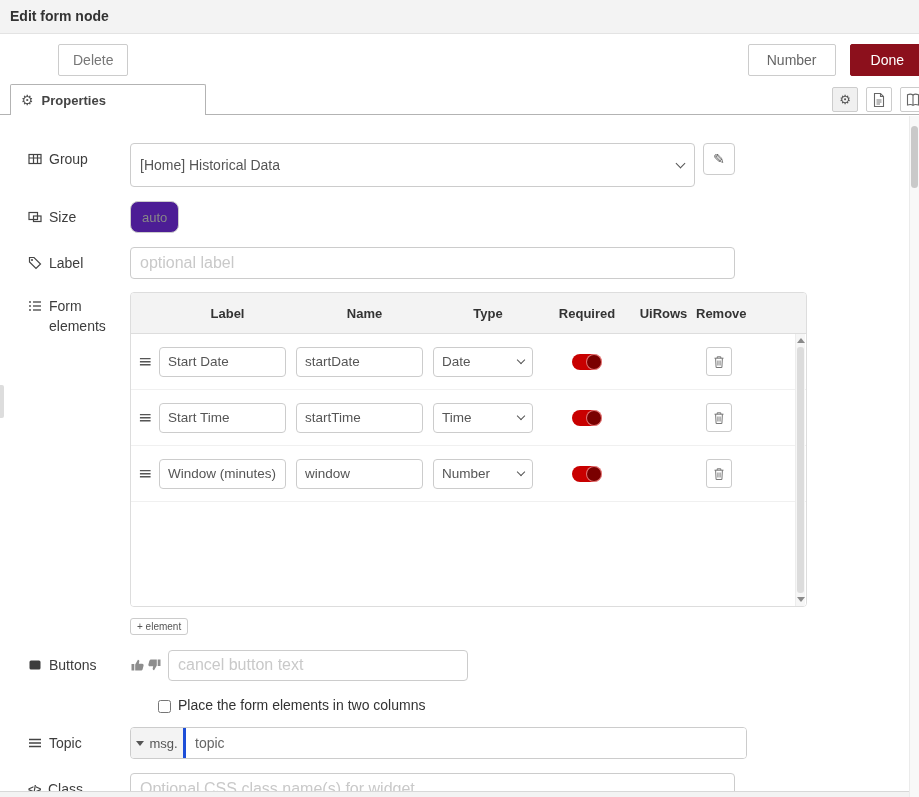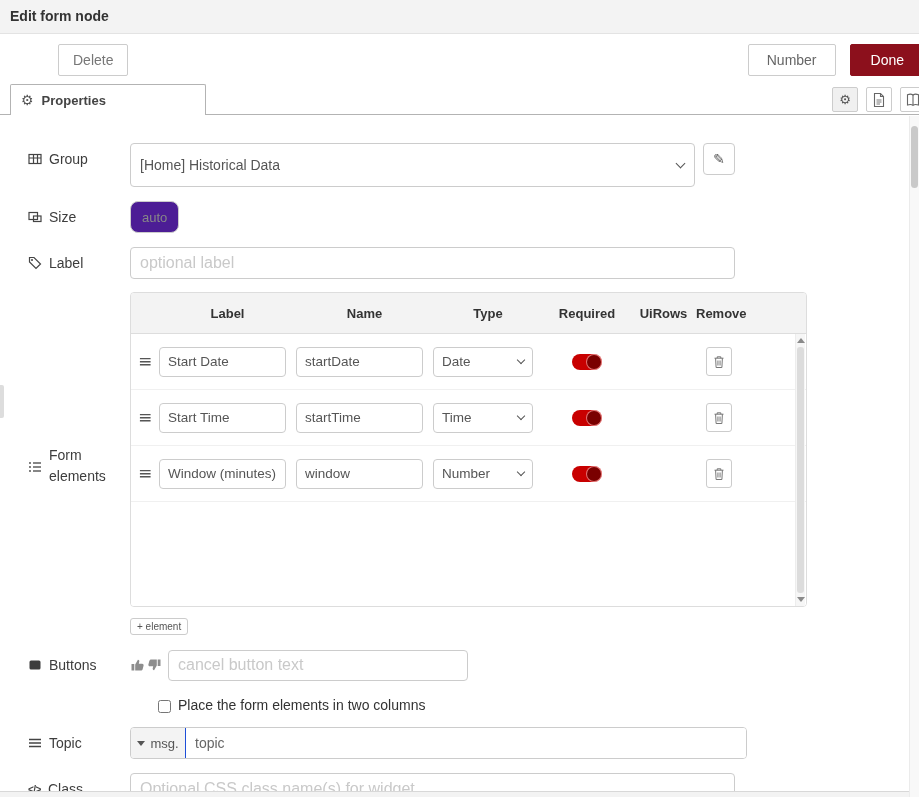--- a/index.html
+++ b/index.html
@@ -27,21 +27,21 @@
   .glyph{font-family:"DejaVu Sans",sans-serif;color:#555;font-size:14px;line-height:1;}
   .tbtn{position:absolute;top:3px;width:26px;height:25px;border:1px solid #ccc;border-radius:2px;background:#fff;display:flex;align-items:center;justify-content:center;color:#666;padding:0;cursor:pointer;}
   .tb1{right:61px;background:#f0f0f0;}
   .tb2{right:27px;}
   .tb3{right:-7px;}
 
   
   .content{position:absolute;top:116px;left:0;right:10px;bottom:0;padding:27px 0 0 28px;overflow:hidden;}
   .frow{display:flex;margin-bottom:14px;}
   .flabel{width:102px;flex:none;display:flex;align-items:center;gap:7px;height:32px;font-size:14px;color:#3d3d3d;}
-  .flabel.top{align-items:center;height:auto;padding-top:4px;}
+  .flabel.top{align-items:flex-start;height:auto;padding-top:4px;}
   .flabel .wrap{width:58px;line-height:1.45;}
   .licon{flex:none;}
 
   .inp{height:32px;border:1px solid #ccc;border-radius:4px;padding:0 9px;font-size:16px;color:#555;font-family:inherit;background:#fff;}
   .inp::placeholder{color:#c9c9c9;}
   .select{border:1px solid #ccc;border-radius:4px;background:#fff;display:flex;align-items:center;justify-content:space-between;padding:0 10px 0 9px;color:#555;cursor:pointer;}
   .chev{width:7px;height:7px;border-right:1.6px solid #555;border-bottom:1.6px solid #555;transform:rotate(45deg);margin-top:-4px;flex:none;}
   .chev.sm{width:6px;height:6px;}
   .group-select{width:565px;height:44px;font-size:14px;}
   .sqbtn{width:32px;height:32px;margin-left:8px;border:1px solid #ccc;border-radius:4px;background:#fff;color:#999;font-size:14px;cursor:pointer;display:flex;align-items:center;justify-content:center;padding:0;}
@@ -81,21 +81,21 @@
   .brow{display:flex;align-items:center;}
   .submit-input{width:298px;height:31px;margin:0 12px 0 6px;}
   .cancelbtn-input{width:300px;height:31px;margin-left:6px;}
 
   
   .chkrow{margin:16px 0 14px 102px;display:flex;align-items:flex-end;gap:7px;font-size:14px;color:#333;padding-left:28px;}
   .chkrow input{width:13px;height:13px;margin:0;}
 
   
   .typed{width:617px;height:32px;border:1px solid #ccc;border-radius:4px;display:flex;overflow:hidden;background:#fff;}
-  .tbutton{width:55px;flex:none;background:#f3f3f3;border-right:1px solid #1d4ed8;display:flex;align-items:center;justify-content:center;gap:5px;color:#555;font-size:13px;cursor:pointer;}
+  .tbutton{width:55px;flex:none;background:#f3f3f3;border-right:3px solid #1d4ed8;display:flex;align-items:center;justify-content:center;gap:5px;color:#555;font-size:13px;cursor:pointer;}
   .caret{width:0;height:0;border-left:4px solid transparent;border-right:4px solid transparent;border-top:5px solid #555;}
   .tinput{flex:1;border:none;outline:none;padding:0 9px;font-size:14px;color:#666;font-family:inherit;}
   .class-input{width:605px;}
   .codeicon{font-size:10px;font-weight:bold;color:#444;letter-spacing:-0.5px;}
 
   
   .vscroll{position:absolute;top:116px;right:0;bottom:0;width:10px;background:#f8f8f8;border-left:1px solid #ebebeb;}
   .vthumb{position:absolute;top:10px;left:1px;width:7px;height:62px;background:#c9c9c9;border-radius:4px;cursor:pointer;}
   .bottomstrip{position:absolute;left:0;right:10px;bottom:0;height:6px;background:#f3f3f3;border-top:1px solid #d8d8d8;}
   .leftnub{position:absolute;left:0;top:385px;width:4px;height:33px;background:#ddd;border-radius:0 2px 2px 0;}

